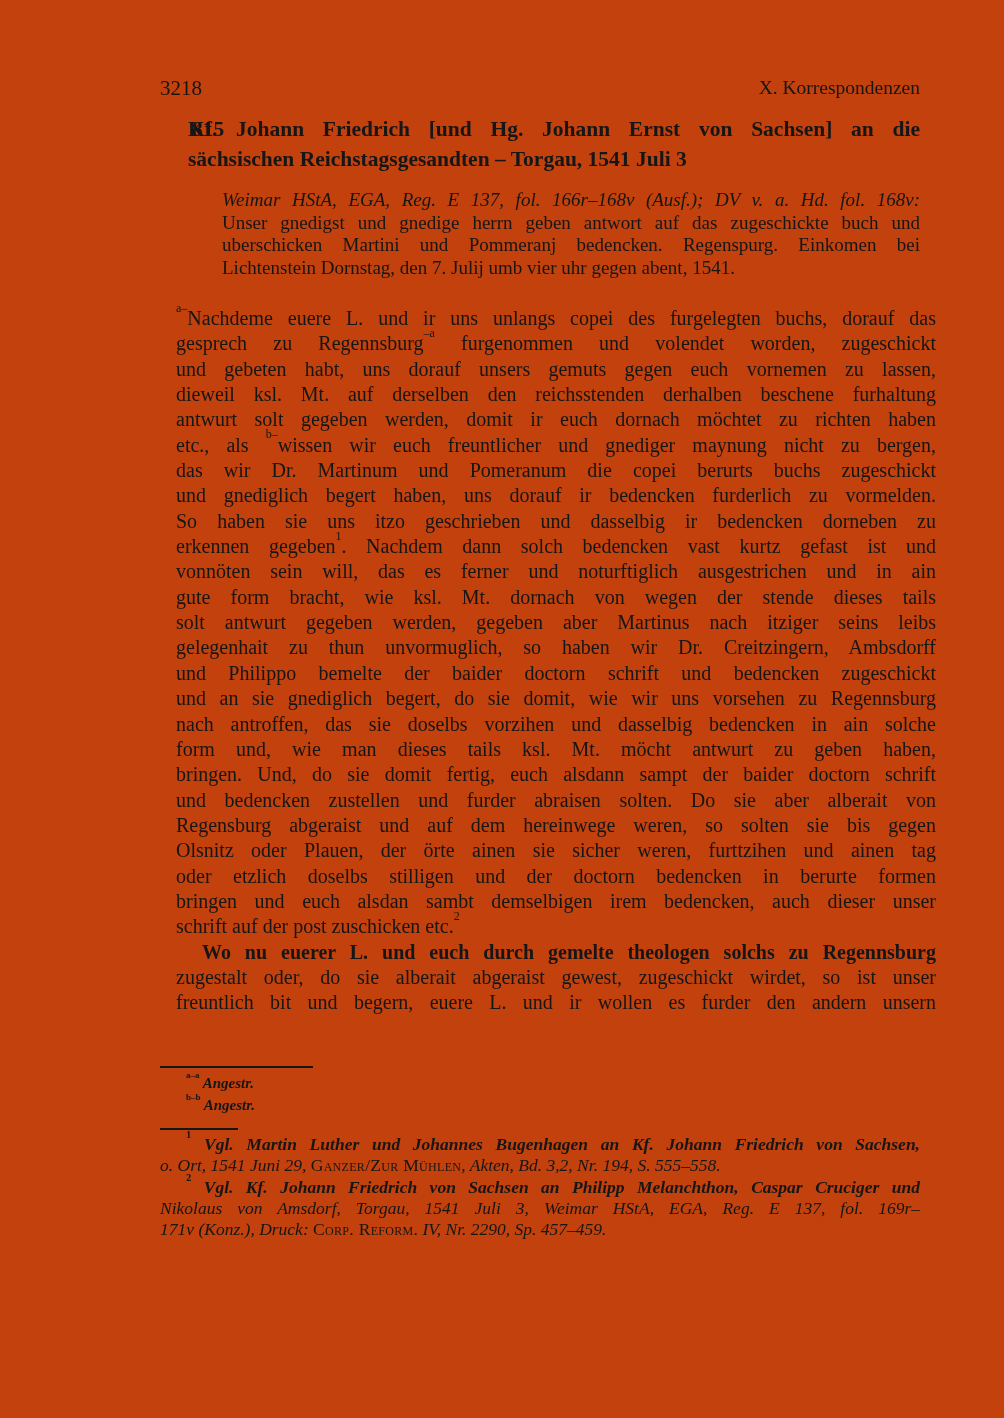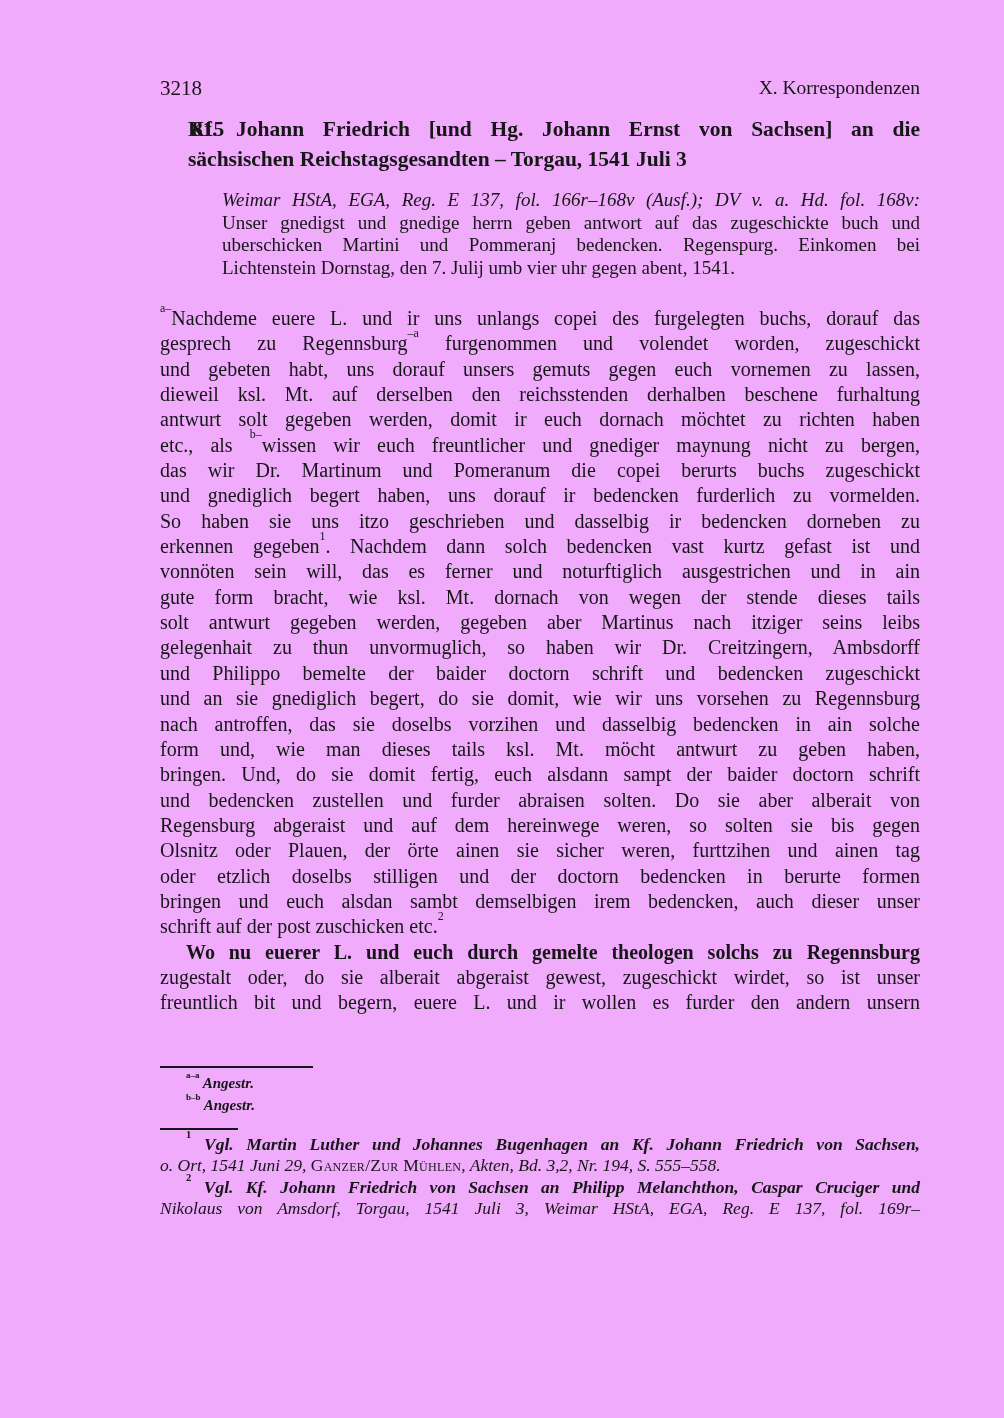--- a/index.html
+++ b/index.html
@@ -1,20 +1,20 @@
 <!DOCTYPE html>
 <html><head>
 <meta charset="utf-8">
 <style>
   html,body{margin:0;padding:0;background:#ffffff;}
   .page{
     position:relative;
     width:1004px;
     height:1418px;
-    background:#f0abfc;
+    background:#c2410c;
     color:#161616;
     font-family:"Liberation Serif", serif;
     overflow:hidden;
   }
   
   .line{
     text-align:justify;
     text-align-last:justify;
   }
   .line.ragged{ text-align-last:left; }
@@ -48,21 +48,21 @@
   }
   .entry-number{ position:absolute; left:0; top:0;margin-left:32px; }
   .entry-title{ margin-left:28px; }
 
   .source-note{
     position:absolute; top:189px; left:222px; width:698px;
     font-size:19px; line-height:22.6px;
   }
 
   .body-text{
-    position:absolute; top:306px; left:160px; width:760px;
+    position:absolute; top:306px; left:176px; width:760px;
     font-size:20px; line-height:25.35px;
   }
 
   .apparatus-rule{
     position:absolute; top:1066px; left:160px;
     width:153px; height:2px; background:#161616;
   }
   .apparatus{
     position:absolute; top:1072px; left:160px; width:760px;
     font-size:15px; line-height:22px; font-style:italic;
@@ -148,16 +148,17 @@
   <div class="footnote-rule"></div>
 
   <div class="footnotes">
     <div class="footnote">
         <div class="line indent"><sup>1</sup> Vgl. Martin Luther und Johannes Bugenhagen an Kf. Johann Friedrich von Sachsen,</div>
         <div class="line ragged">o. Ort, 1541 Juni 29, <span class="sc">Ganzer/Zur Mühlen</span>, Akten, Bd. 3,2, Nr. 194, S. 555–558.</div>
       </div>
     <div class="footnote">
         <div class="line indent"><sup>2</sup> Vgl. Kf. Johann Friedrich von Sachsen an Philipp Melanchthon, Caspar Cruciger und</div>
         <div class="line">Nikolaus von Amsdorf, Torgau, 1541 Juli 3, Weimar HStA, EGA, Reg. E 137, fol. 169r–</div>
+        <div class="line ragged">171v (Konz.), Druck: <span class="sc">Corp. Reform.</span> IV, Nr. 2290, Sp. 457–459.</div>
       </div>
   </div>
 
 </div>
 
 </body></html>

